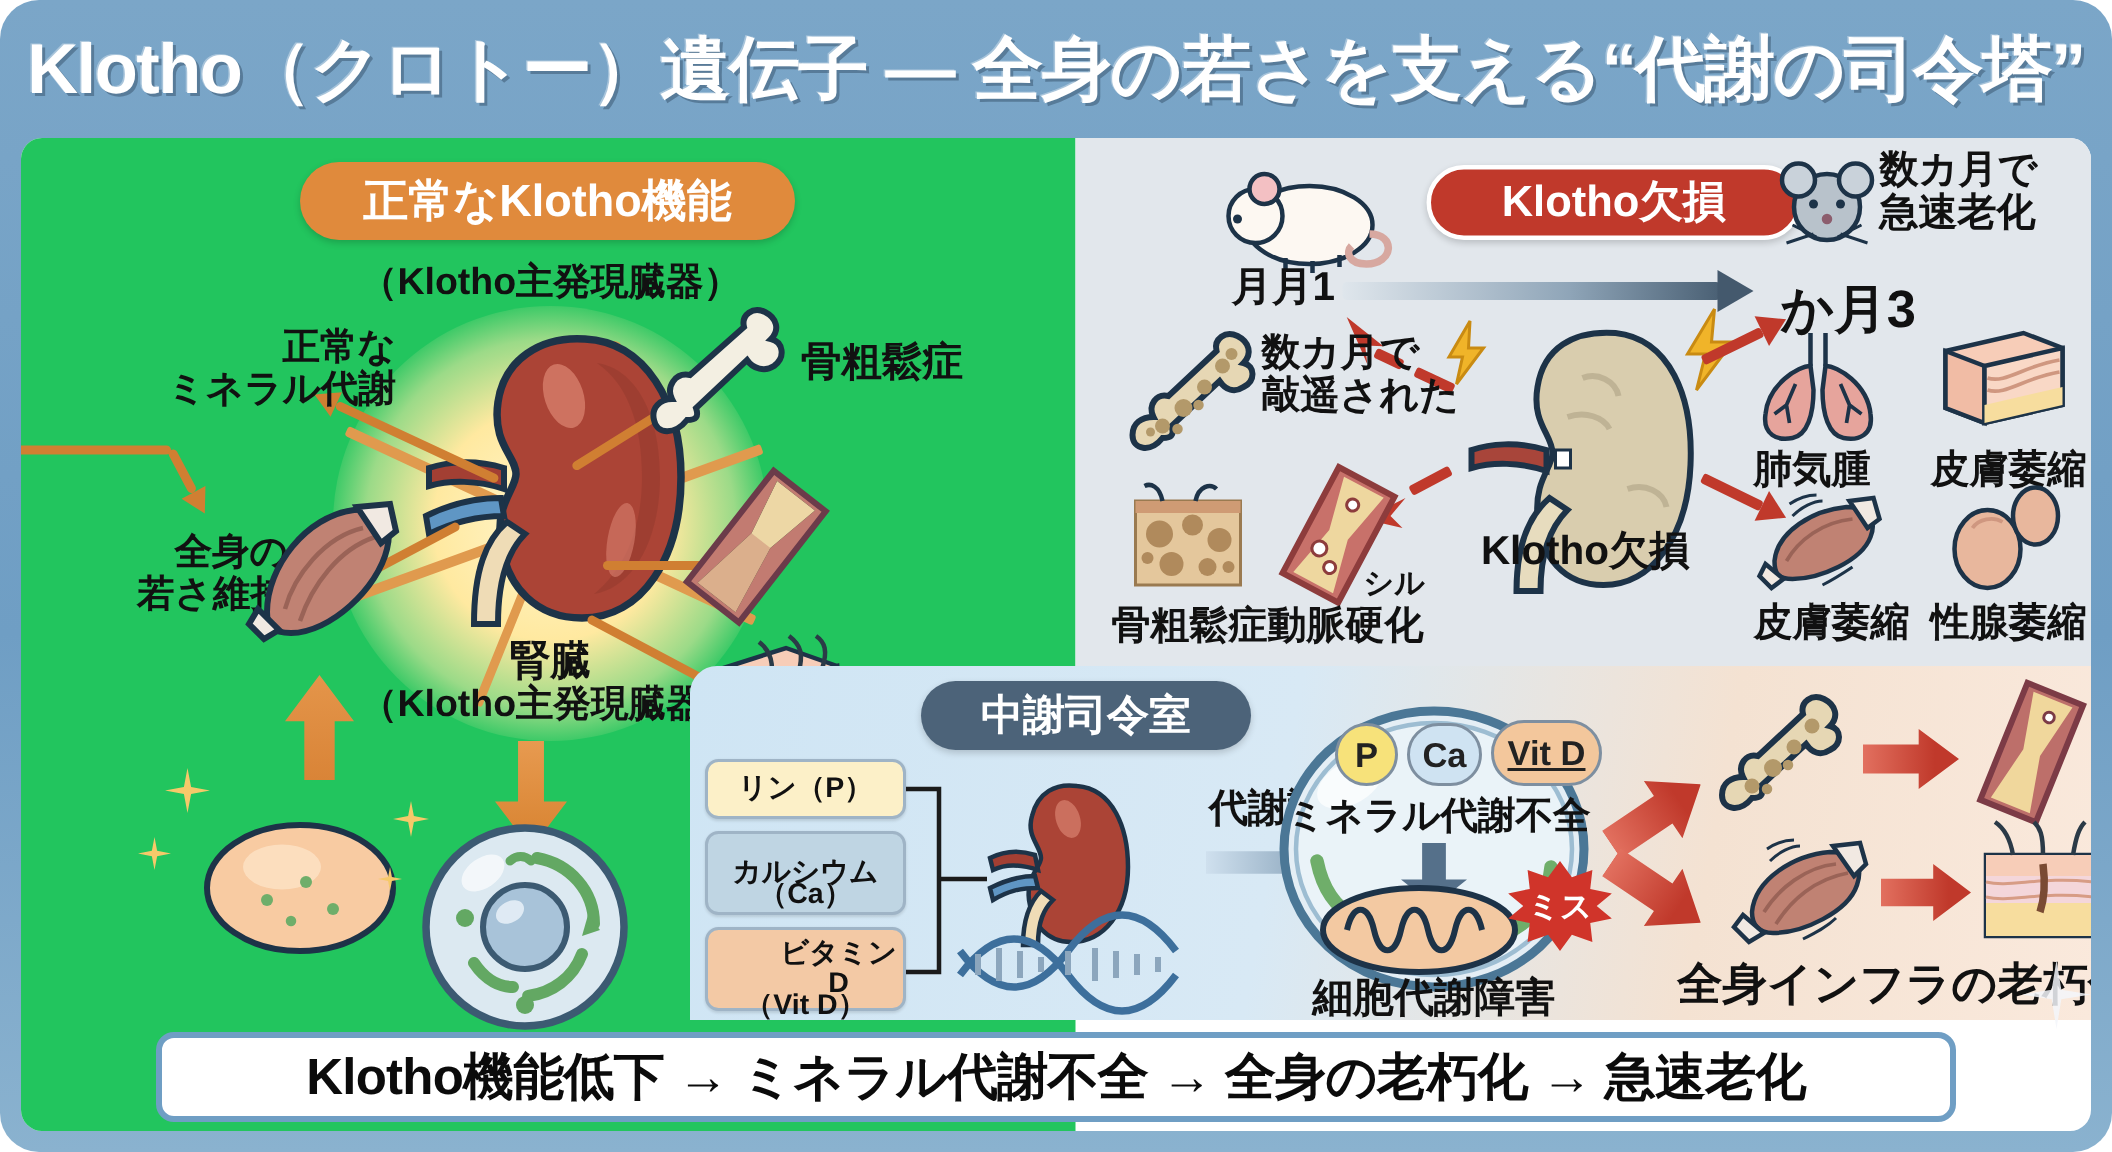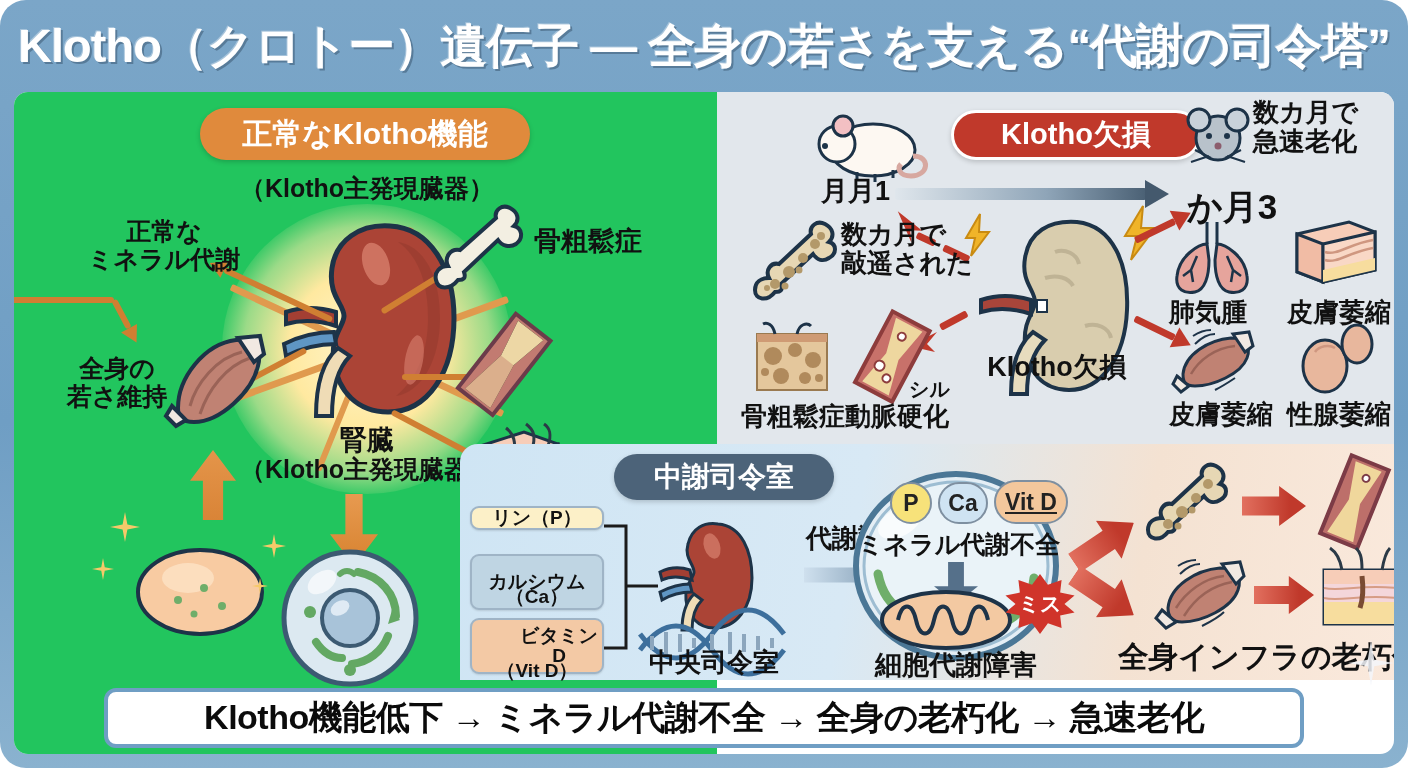--- a/index.html
+++ b/index.html
@@ -49,21 +49,21 @@
     border-radius: 999px; color:#fff; font-weight:bold; white-space:nowrap;
     box-shadow: 0 2px 5px rgba(0,0,0,.18);
   }
   .pill-orange { background:#e08a3c; }
   .pill-red    { background:#c0392b; border:3px solid #fff; }
   .pill-navy   { background:#4c6379; }
 
   
   .lbl { position:absolute; font-weight:bold; color:#111; line-height:1.12; white-space:nowrap; }
   .lbl.center { text-align:center; }
-  .lbl.ml { white-space:normal; text-align:center; }
+  .lbl.ml { white-space:normal; text-align:right; }
 
   
   .summary {
     position:absolute; left:104px; top:688px; width:1200px; height:60px;
     background:#ffffff; border:4px solid #6f9ec4; border-radius:12px;
     display:flex; align-items:center; justify-content:center;
   }
   .summary-text {
     font-size:34px; font-weight:bold; color:#0b0b0b; white-space:nowrap; letter-spacing:-.5px;
   }
@@ -451,21 +451,21 @@
         <ellipse cx="62" cy="22" rx="15" ry="19" fill="#e8b79d" stroke="#1d3348" stroke-width="3"></ellipse>
         <path d="M20 30 C24 24 34 22 40 26" stroke="#cf9780" stroke-width="2.5" fill="none"></path>
       </svg>
       <div class="lbl" style="left:570px; top:308px; font-size:26px;">性腺萎縮</div>
     </div>
 
     <div class="panel-bottom">
 
       <div class="pill pill-navy" style="left:154px; top:10px; width:220px; height:46px; font-size:28px;">中謝司令室</div>
 
-      <div class="mbox mbox-p" style="left:10px; top:62px; width:134px; height:24px;">リン（P）</div>
+      <div class="mbox mbox-p" style="left:10px; top:62px; width:134px; height:40px;">リン（P）</div>
 
       <div class="mbox mbox-ca" style="left:10px; top:110px; width:134px; height:56px;">
         <span>カルシウム</span>
       </div>
       <div class="lbl center" style="left:10px; top:142px; width:134px; font-size:19px;">（Ca）</div>
 
       <div class="mbox mbox-vd" style="left:10px; top:174px; width:134px; height:56px;">
         <span>ビタミンD</span>
       </div>
       <div class="lbl center" style="left:10px; top:206px; width:134px; font-size:19px;margin-top:10px;">（Vit D）</div>
@@ -482,21 +482,20 @@
         <path d="M34 50 C22 46 12 48 4 52 L6 60 C14 56 24 56 36 60 Z" fill="#a33f33" stroke="#1d3348" stroke-width="3"></path>
         <path d="M34 64 C22 64 12 68 4 72 L6 80 C16 74 24 72 36 72 Z" fill="#5f96c4" stroke="#1d3348" stroke-width="3"></path>
         <path d="M38 74 C30 82 26 94 26 110 L36 110 C36 94 40 86 46 80 Z" fill="#efdcb6" stroke="#1d3348" stroke-width="3"></path>
       </svg>
 
       <svg style="position:absolute; left:176px; top:176px;" width="152" height="44" viewBox="0 0 152 44">
         <path d="M4 8 C28 40 52 40 76 8 C100 -24 124 -24 148 8" stroke="#3d6f9c" stroke-width="5" fill="none" transform="translate(0,6)"></path>
         <path d="M4 36 C28 4 52 4 76 36 C100 68 124 68 148 36" stroke="#3d6f9c" stroke-width="5" fill="none" transform="translate(0,-6)"></path>
         <path d="M16 16 L16 30 M30 12 L30 34 M44 14 L44 32 M58 18 L58 28 M76 14 L76 30 M94 12 L94 34 M108 14 L108 32 M122 16 L122 30 M136 18 L136 28" stroke="#8ca6bd" stroke-width="4"></path>
       </svg>
-      <div class="lbl center" style="left:174px; top:204px; width:160px; font-size:26px;">中央司令室</div>
 
       <div class="lbl" style="left:346px; top:80px; font-size:26px;">代謝調整</div>
       <div class="grad-arrow" style="left:344px; top:116px; width:96px;"></div>
 
       <svg style="position:absolute; left:388px; top:22px;" width="216" height="196" viewBox="0 0 216 196">
         <ellipse cx="108" cy="100" rx="100" ry="92" fill="#e4eef5" stroke="#4b7796" stroke-width="6"></ellipse>
         <ellipse cx="108" cy="100" rx="92" ry="84" fill="#eaf3f8" stroke="#9dbdd2" stroke-width="3"></ellipse>
         <ellipse cx="52" cy="56" rx="24" ry="14" fill="#ffffff" opacity=".7" transform="rotate(-30 52 56)"></ellipse>
         <path d="M30 108 C34 128 44 140 56 146" stroke="#6fae6a" stroke-width="9" fill="none" stroke-linecap="round"></path>
         <path d="M48 136 L60 150 L44 152 Z" fill="#6fae6a"></path>

